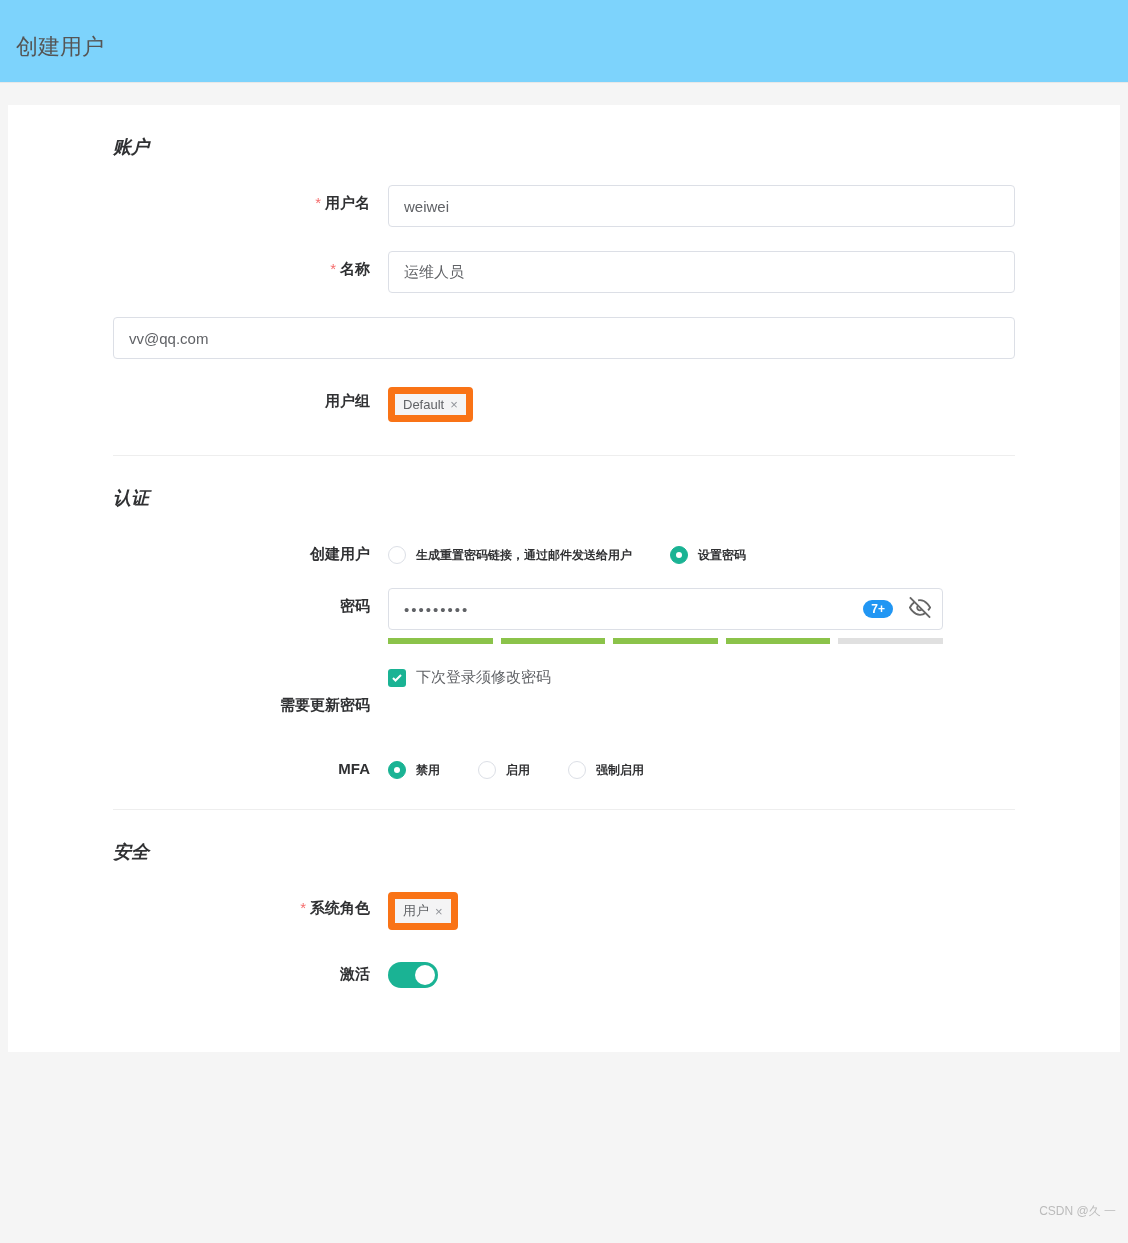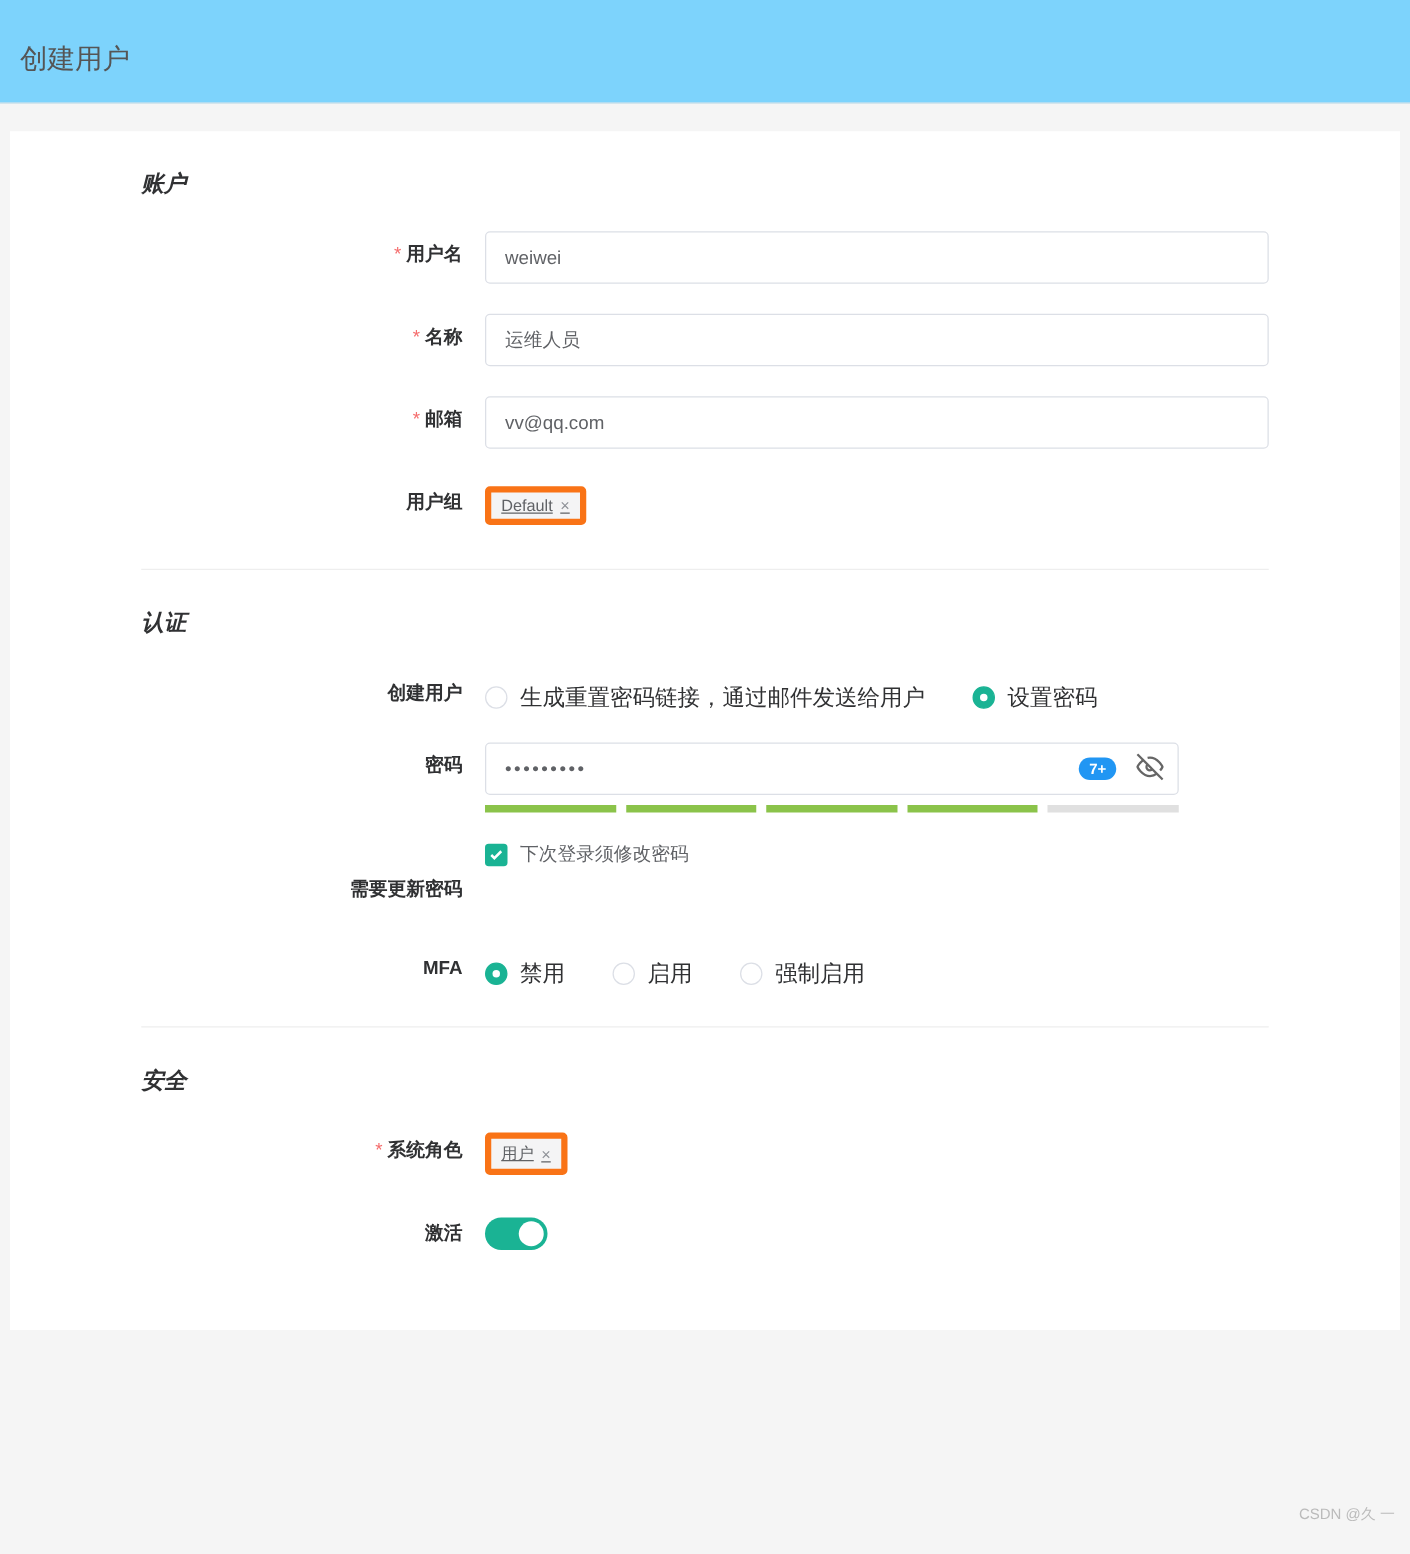--- a/index.html
+++ b/index.html
@@ -90,27 +90,26 @@
       align-items: center;
     }
     .tag-container.no-border {
       border: none;
       padding: 0;
     }
     .tag {
       display: inline-flex;
       align-items: center;
       background: #f4f4f5;
-      border: 5px solid #f97316;
+      border: 7px solid #f97316;
       border-radius: 4px;
       padding: 3px 8px;
       font-size: 13px;
       color: #606266;
       gap: 6px;
-      text-decoration: underline;
     }
     .tag-close {
       cursor: pointer;
       color: #909399;
       font-size: 13px;
       line-height: 1;
     }
     .radio-group {
       display: flex;
       gap: 38px;
@@ -138,22 +137,23 @@
       background: #1ab394;
     }
     .radio-circle.checked::after {
       content: "";
       width: 6px;
       height: 6px;
       background: #fff;
       border-radius: 50%;
     }
     .radio-label {
-      font-size: 18px;
+      font-size: 12px;
       color: #303133;
+      font-weight: bold;
     }
     .password-wrapper {
       position: relative;
       width: 555px;
     }
     .password-input {
       width: 100%;
       height: 42px;
       padding: 0 80px 0 15px;
       border: 1px solid #dcdfe6;
@@ -291,21 +291,20 @@
     </div>
 
     <div class="form-row">
       <div class="form-label"><span class="required">*</span><span>名称</span></div>
       <div class="form-control">
         <input type="text" class="text-input" value="运维人员" style="">
       </div>
     </div>
 
     <div class="form-row">
-      <div class="form-label"><span class="required">*</span><span>邮箱</span></div>
       <div class="form-control">
         <input type="text" class="text-input" value="vv@qq.com" style="">
       </div>
     </div>
 
     <div class="form-row">
       <div class="form-label"><span>用户组</span></div>
       <div class="form-control">
         <div class="tag-container no-border">
           <span class="tag">

